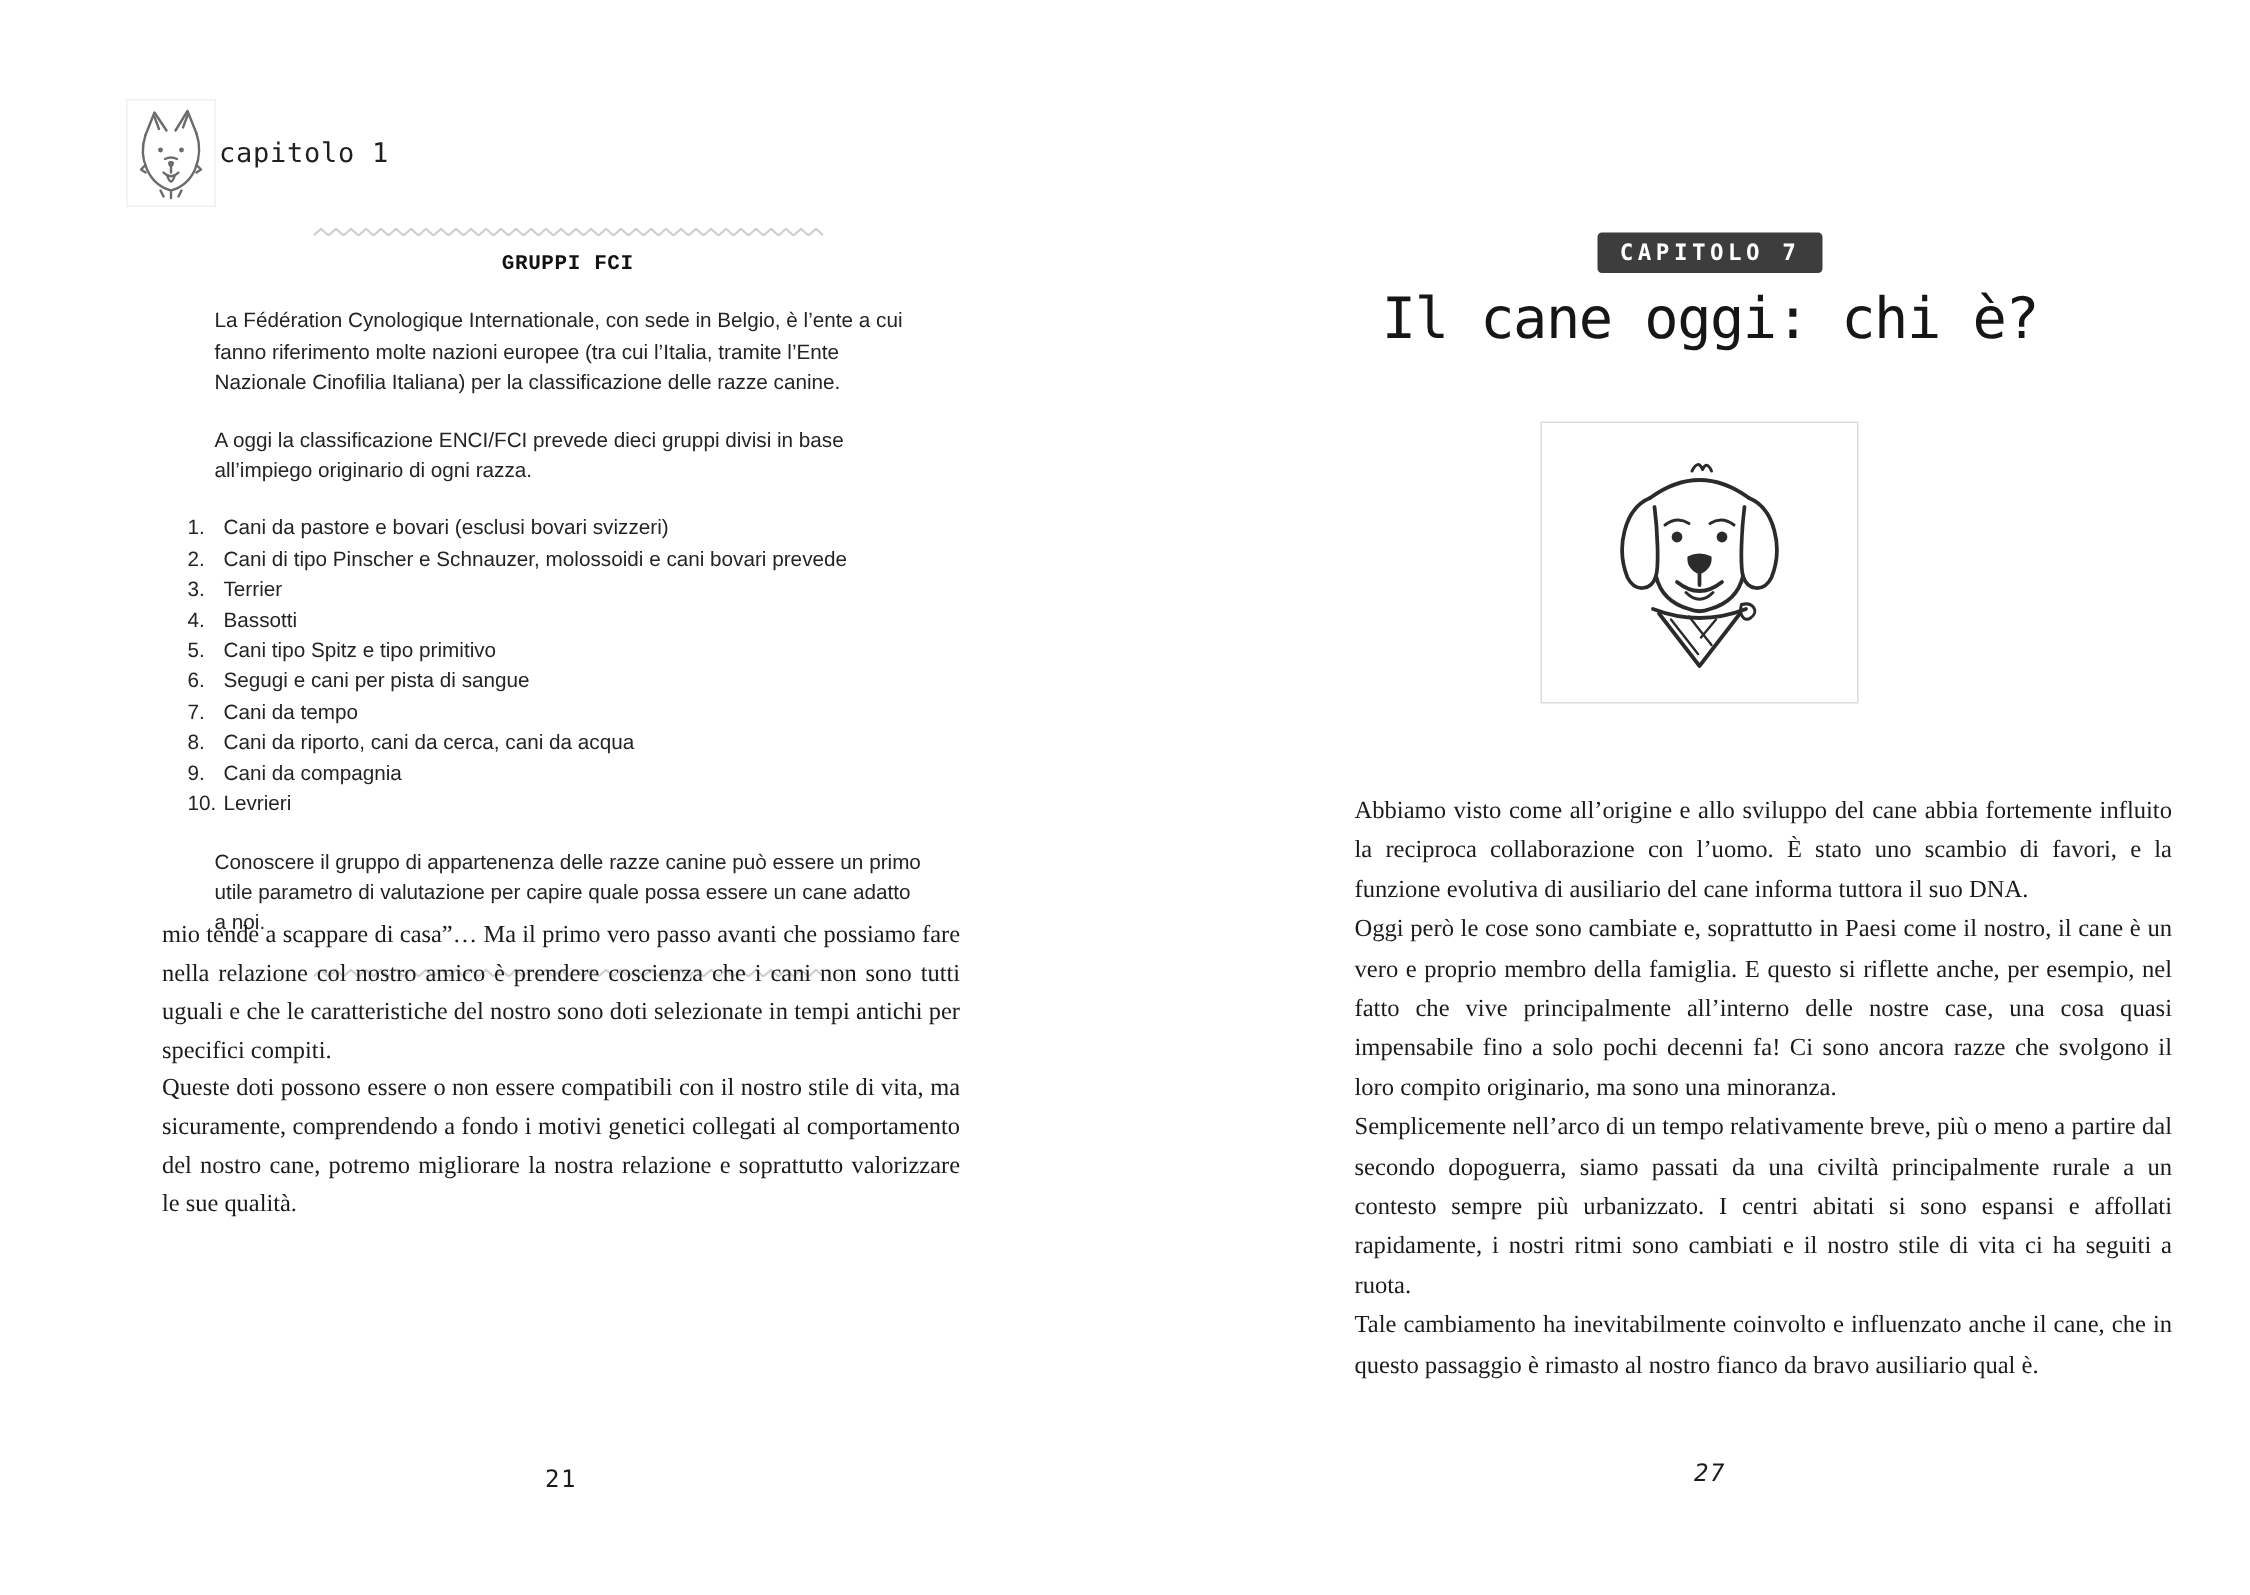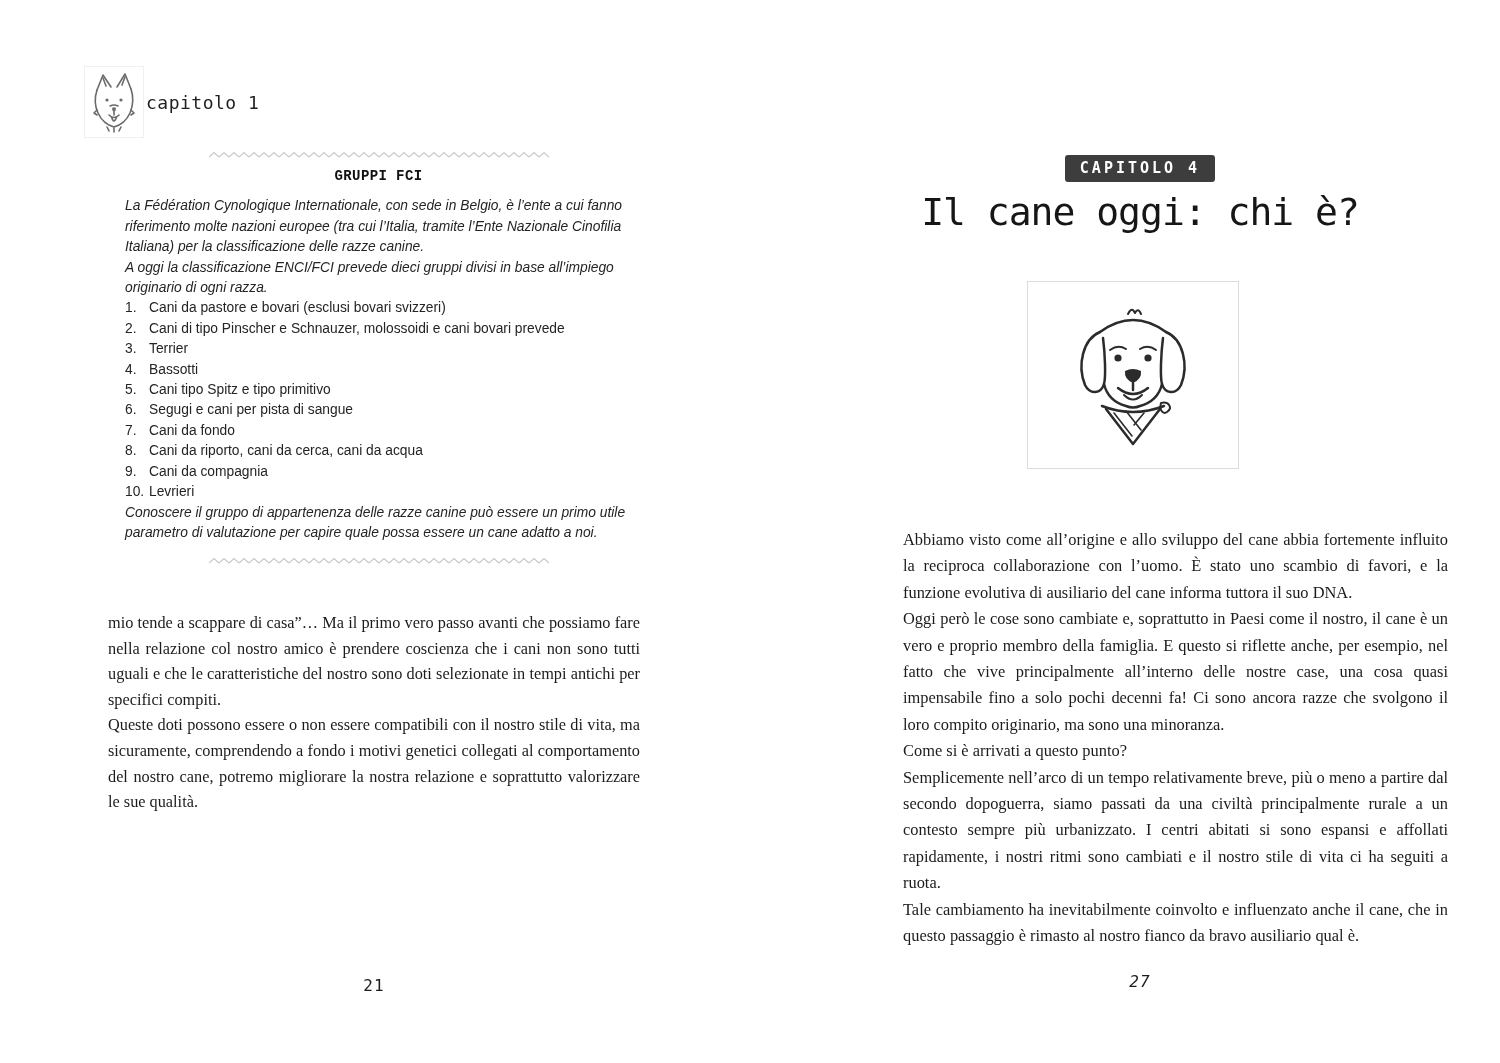--- a/index.html
+++ b/index.html
@@ -9,21 +9,21 @@
   
   .chapter-marker{position:absolute;left:84px;top:66px;display:flex;align-items:center;}
   .dog-icon-small{width:58px;height:70px;border:1px solid #f0f0f0;display:flex;align-items:center;
                   justify-content:center;background:#fff;}
   .chapter-label{font-family:"DejaVu Sans Mono",monospace;font-size:18px;letter-spacing:.5px;color:#1f1f1f;margin-left:2px;}
 
   .fci-box{position:absolute;left:125px;top:150px;width:507px;
            font-family:"Liberation Sans",sans-serif;font-size:13.8px;line-height:20.4px;color:#242424;}
   .squiggle{display:block;margin:0 auto;}
   .fci-box h3{margin:6px 0 10px 0;font-size:14px;letter-spacing:.4px;text-align:center;color:#111;font-family:Liberation Mono, monospace;}
-  .fci-p{margin:0;text-align:left;font-style:italic;}
+  .fci-p{margin:18px;text-align:left;}
   .fci-list{list-style:none;margin:0;padding:0;}
   .fci-list li{display:flex;}
   .fci-list .num{flex:0 0 24px;}
   .squiggle-bottom{margin-top:13px;}
 
   .body-text p{margin:0;text-align:justify;hyphens:auto;-webkit-hyphens:auto;}
   .left-body{position:absolute;left:108px;top:610px;width:532px;font-size:16.3px;line-height:25.6px;}
   .page-number{position:absolute;font-family:"DejaVu Sans Mono",monospace;font-size:16px;
                letter-spacing:1px;text-align:center;color:#1b1b1b;}
   .left-num{left:108px;width:532px;top:976px;}
@@ -103,21 +103,21 @@
         <li>
             <span class="num">5.</span>
             <span>Cani tipo Spitz e tipo primitivo</span>
           </li>
         <li>
             <span class="num">6.</span>
             <span>Segugi e cani per pista di sangue</span>
           </li>
         <li>
             <span class="num">7.</span>
-            <span>Cani da fondo</span>
+            <span>Cani da tempo</span>
           </li>
         <li>
             <span class="num">8.</span>
             <span>Cani da riporto, cani da cerca, cani da acqua</span>
           </li>
         <li>
             <span class="num">9.</span>
             <span>Cani da compagnia</span>
           </li>
         <li>
@@ -142,21 +142,21 @@
       <p>mio tende a scappare di casa”… Ma il primo vero passo avanti che possiamo fare nella relazione col nostro amico è prendere coscienza che i cani non sono tutti uguali e che le caratteristiche del nostro sono doti selezionate in tempi antichi per specifici compiti.</p>
       <p>Queste doti possono essere o non essere compatibili con il nostro stile di vita, ma sicuramente, comprendendo a fondo i motivi genetici collegati al comportamento del nostro cane, potremo migliorare la nostra relazione e soprattutto valorizzare le sue qualità.</p>
     </div>
 
     <div class="page-number left-num">21</div>
   </section>
 
   <section class="page-right">
 
     <div class="badge-wrap">
-      <span class="chapter-badge">CAPITOLO 4</span>
+      <span class="chapter-badge">CAPITOLO 7</span>
     </div>
 
     <div class="title-wrap">
       <h1 class="page-title">Il cane oggi: chi è?</h1>
     </div>
 
     <figure class="illustration">
       <svg width="170" height="155" viewBox="0 0 170 155" fill="none" stroke="#2b2b2b" stroke-width="2.5" stroke-linecap="round" stroke-linejoin="round">
         <path d="M52,34 Q85,10 118,34"></path>
         <path d="M80,16 Q84,8 87,15 M87,15 Q90,9 93,16" stroke-width="2"></path>
@@ -173,21 +173,20 @@
         <path d="M54,108 Q85,120 116,108"></path>
         <path d="M58,111 L85,146 L112,111"></path>
         <path d="M113,105 C121,103 125,110 119,114 C115,117 111,112 113,105" stroke-width="2"></path>
         <path d="M66,115 L84,138 M78,113 L93,132 M96,115 L86,127" stroke-width="1.6"></path>
       </svg>
     </figure>
 
     <div class="body-text right-body">
       <p>Abbiamo visto come all’origine e allo sviluppo del cane abbia fortemente influito la reciproca collaborazione con l’uomo. È stato uno scambio di favori, e la funzione evolutiva di ausiliario del cane informa tuttora il suo DNA.</p>
       <p>Oggi però le cose sono cambiate e, soprattutto in Paesi come il nostro, il cane è un vero e proprio membro della famiglia. E questo si riflette anche, per esempio, nel fatto che vive principalmente all’interno delle nostre case, una cosa quasi impensabile fino a solo pochi decenni fa! Ci sono ancora razze che svolgono il loro compito originario, ma sono una minoranza.</p>
-      <p>Come si è arrivati a questo punto?</p>
       <p>Semplicemente nell’arco di un tempo relativamente breve, più o meno a partire dal secondo dopoguerra, siamo passati da una civiltà principalmente rurale a un contesto sempre più urbanizzato. I centri abitati si sono espansi e affollati rapidamente, i nostri ritmi sono cambiati e il nostro stile di vita ci ha seguiti a ruota.</p>
       <p>Tale cambiamento ha inevitabilmente coinvolto e influenzato anche il cane, che in questo passaggio è rimasto al nostro fianco da bravo ausiliario qual è.</p>
     </div>
 
     <div class="page-number right-num">27</div>
   </section>
 
 </div>
 
 </body></html>

